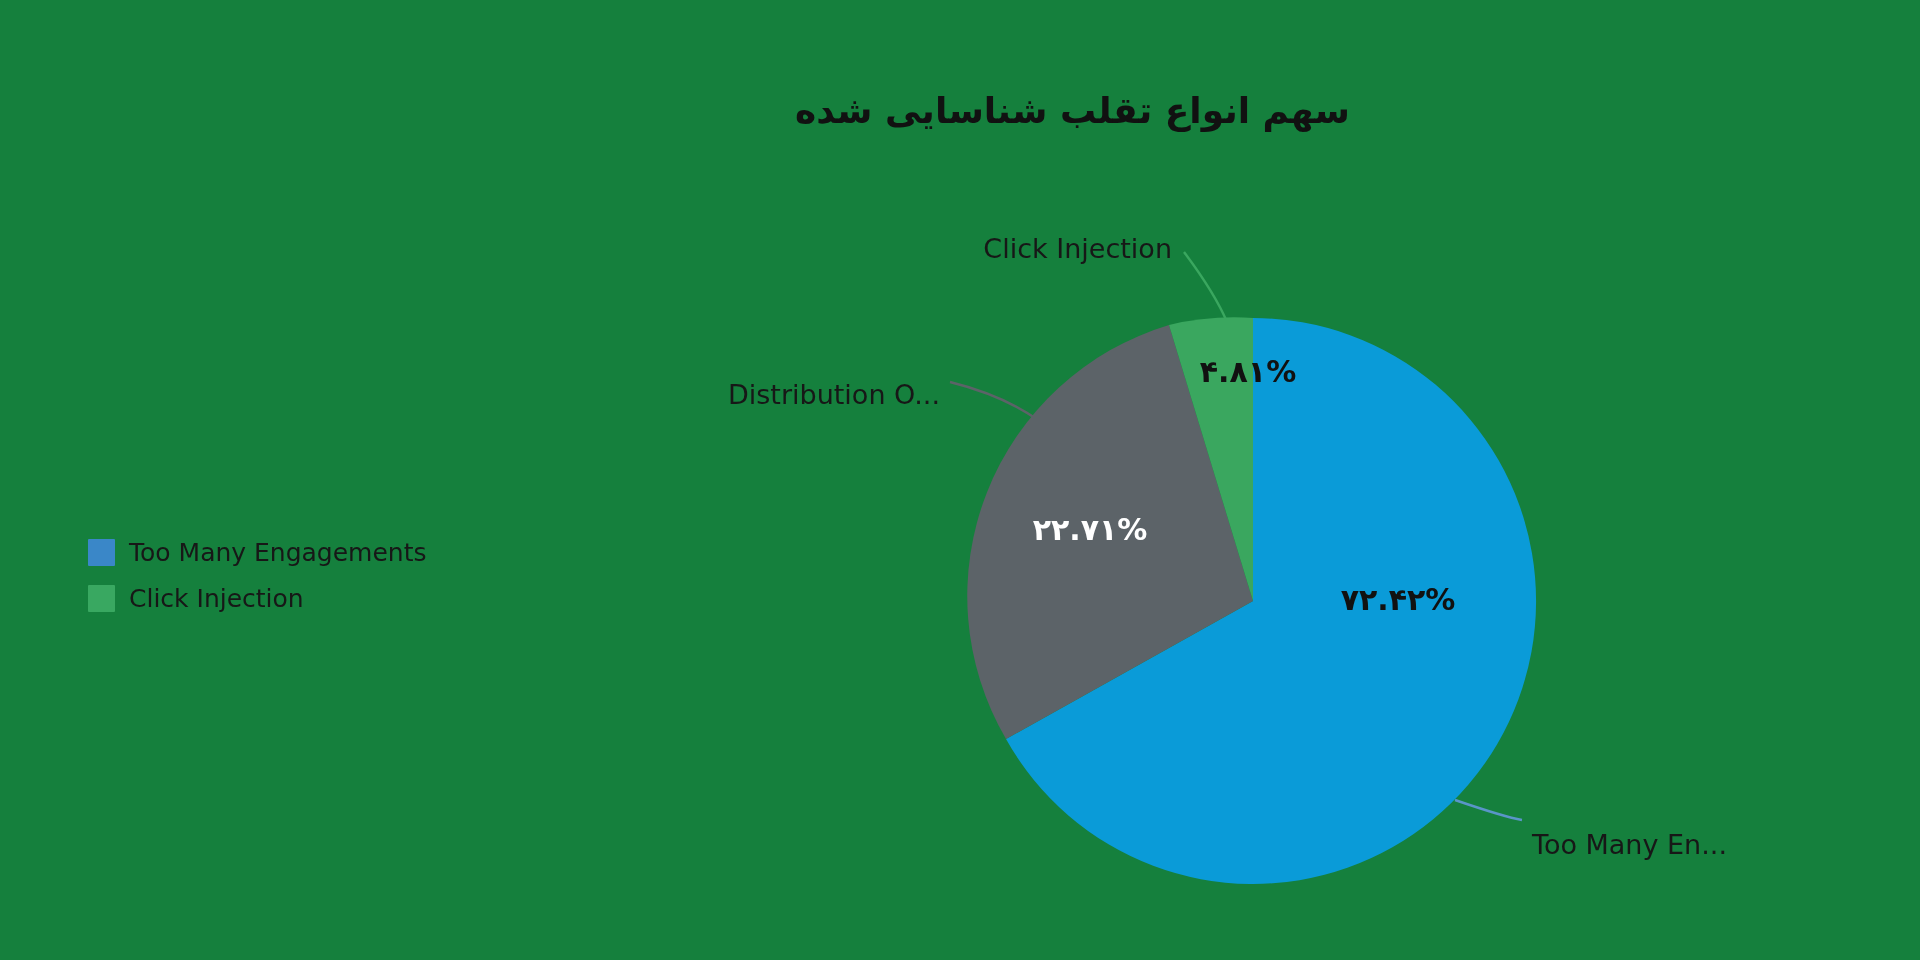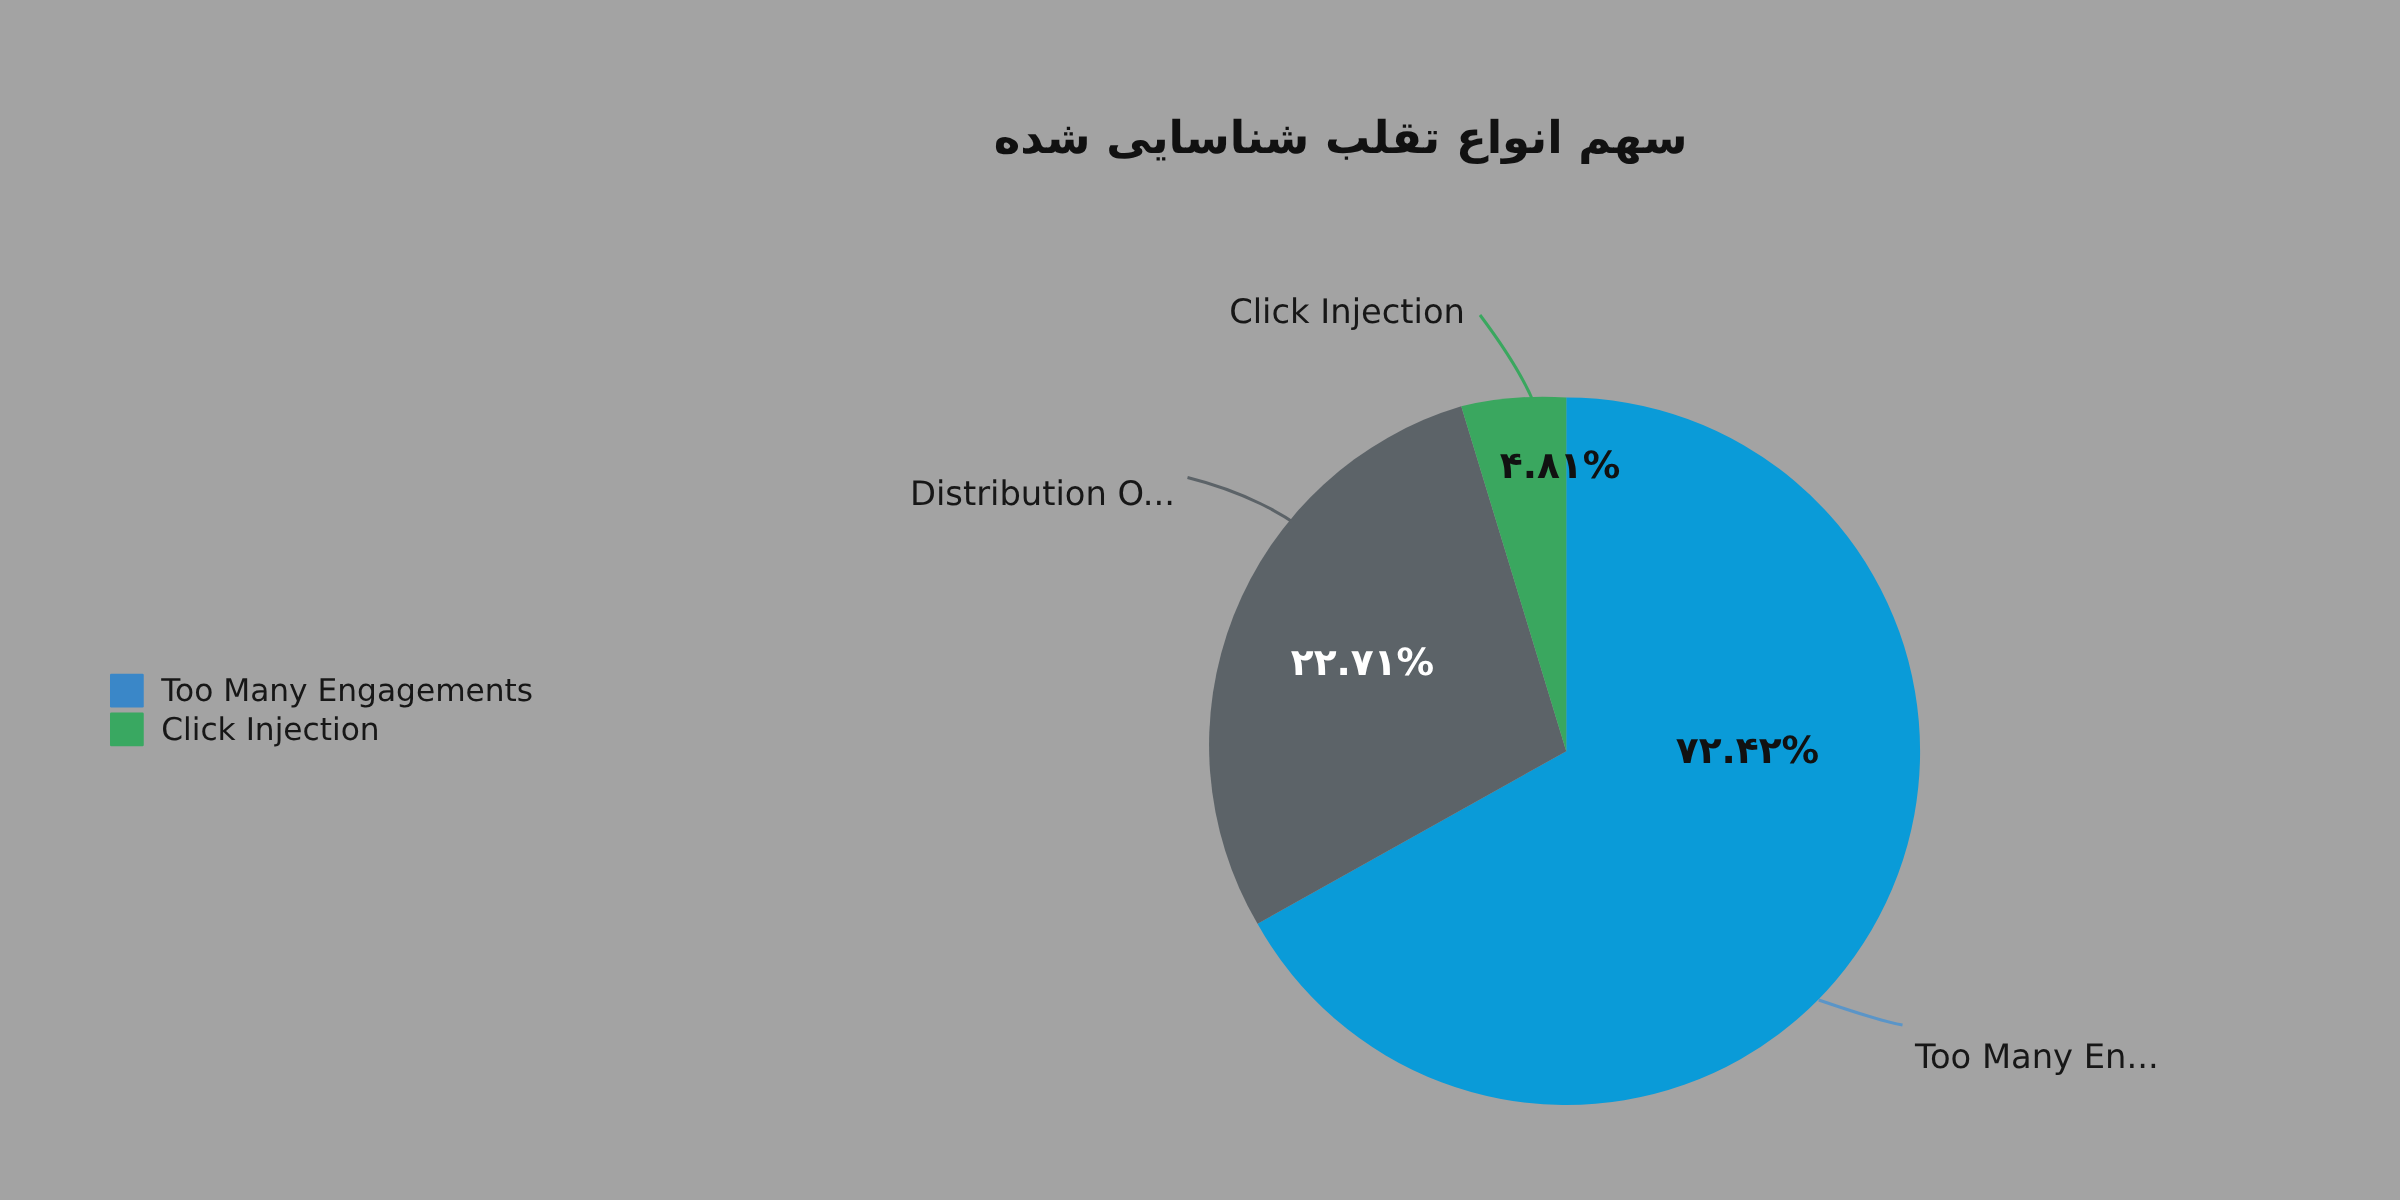--- a/index.html
+++ b/index.html
@@ -11,21 +11,21 @@
   body {
     font-family: "DejaVu Sans", "Liberation Sans", sans-serif;
     width: 1920px;
     height: 960px;
     overflow: hidden;
   }
   #chart-root {
     position: relative;
     width: 1920px;
     height: 960px;
-    background: #a3a3a3;
+    background: #15803d;
   }
 
   
   .chart-title {
     position: absolute;
     right: 0px;
     top: 90px;
     width: 1920px;
     text-align: right;
     padding-right: 570px;
@@ -39,21 +39,21 @@
     white-space: nowrap;
   }
 
   
   .legend {
     position: absolute;
     left: 88px;
     top: 538px;
     display: flex;
     flex-direction: column;
-    gap: 2px;
+    gap: 17px;
   }
   .legend-item {
     display: flex;
     align-items: center;
     gap: 14px;
     height: 29px;
   }
   .legend-swatch {
     width: 27px;
     height: 27px;

